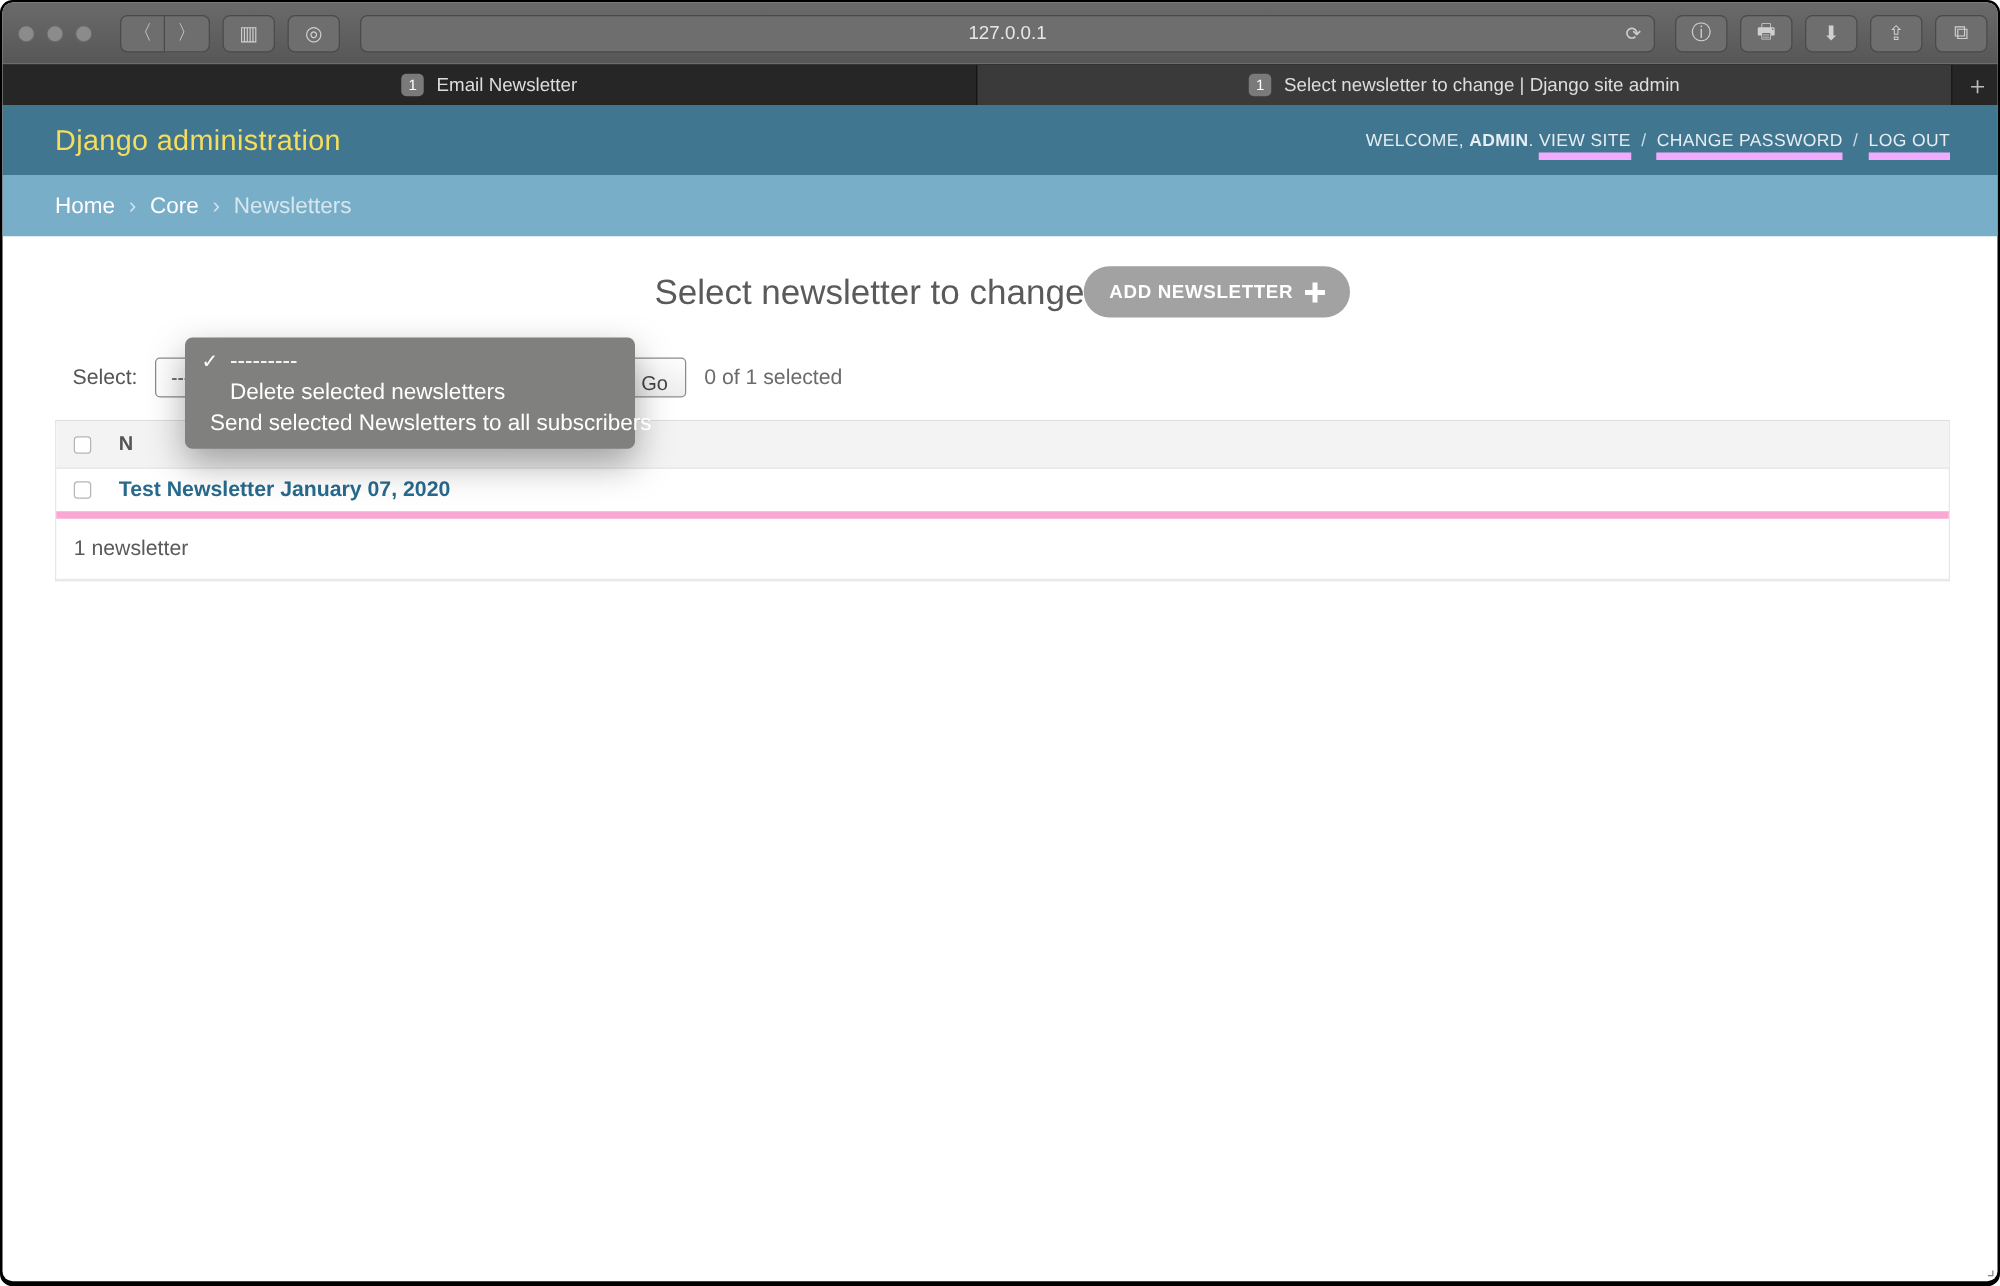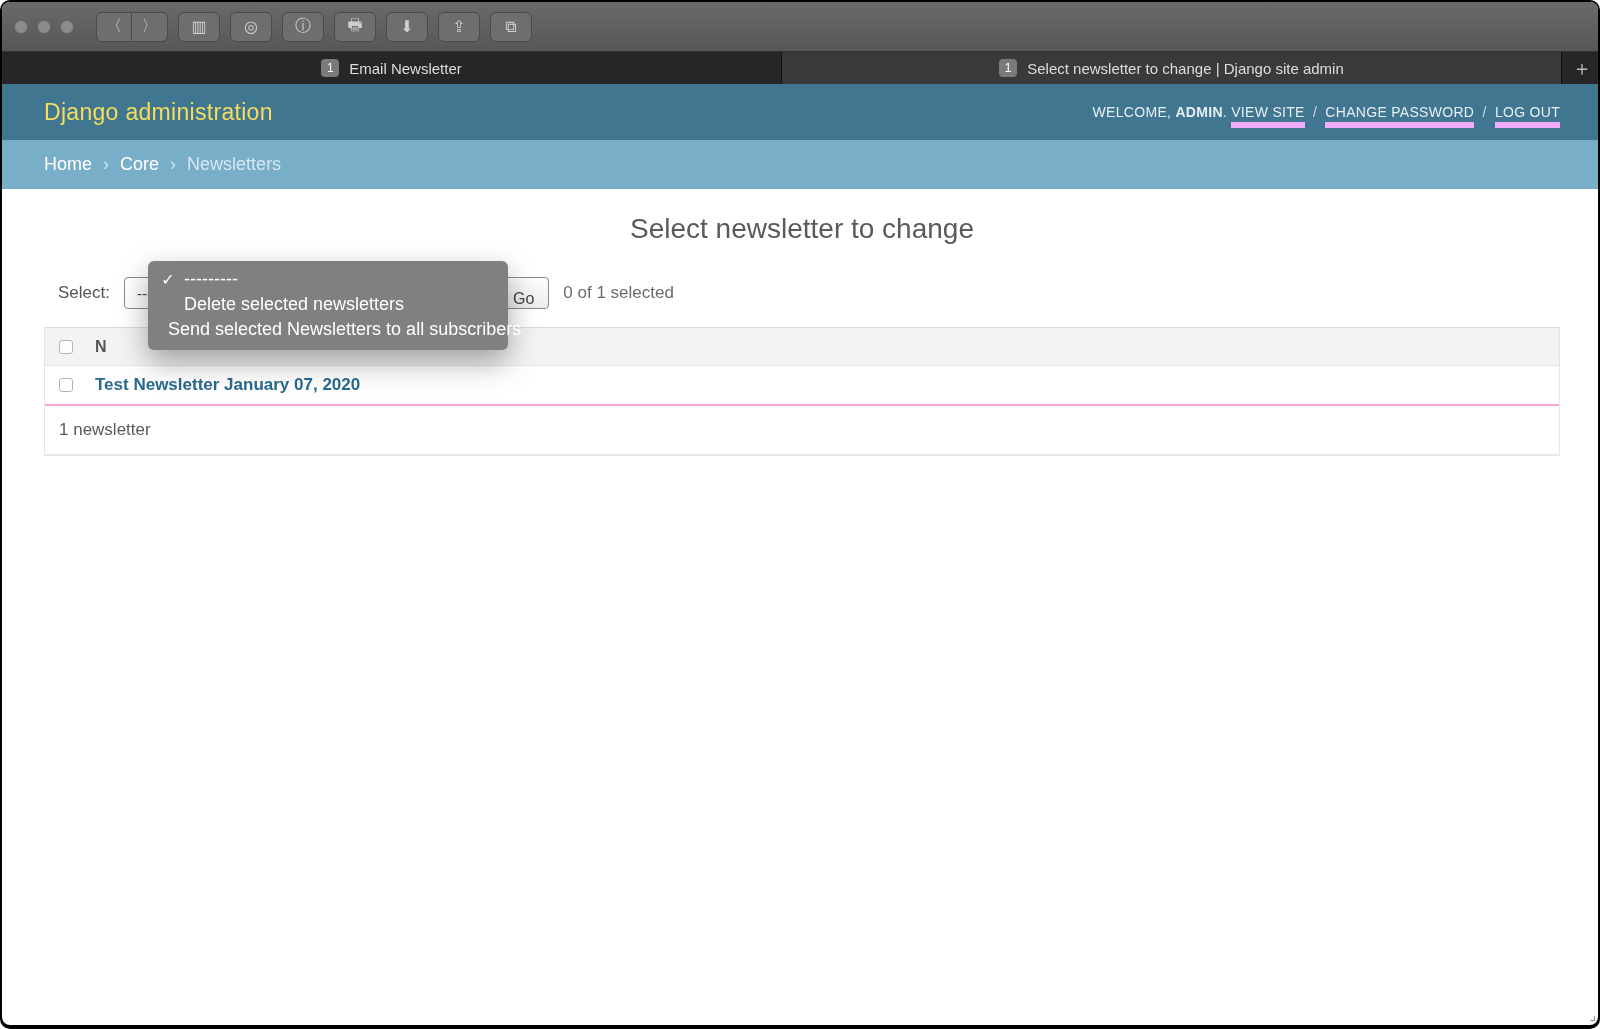--- a/index.html
+++ b/index.html
@@ -54,21 +54,21 @@
   .sel-count { color: #6b6b6b; }
   
   .dropdown { position: absolute; left: 104px; top: -14px; width: 360px; background: #80807f; border-radius: 6px; box-shadow: 0 12px 30px rgba(0,0,0,0.35); padding: 6px 0 8px 0; color: #fff; font-size: 18px; z-index: 100; }
   .dd-item { display: flex; align-items: center; padding: 2px 18px 2px 12px; gap: 8px; white-space: nowrap; }
   .dd-check { width: 16px; text-align: center; font-size: 16px; }
   .dd-text { color: #fff; }
   
   .table-wrap { border: 1px solid #e6e6e6; border-top: 1px solid #dcdcdc; }
   .thead { background: #f3f3f3; display: flex; align-items: center; height: 38px; padding: 0 14px; gap: 22px; font-size: 16px; color: #555; font-weight: 600; border-bottom: 1px solid #e6e6e6; }
   .cbox { appearance: none; width: 14px; height: 14px; border: 1px solid #b5b5b5; border-radius: 3px; background:#fff; }
-  .trow { display: flex; align-items: center; height: 40px; padding: 0 14px; gap: 22px; font-size: 17px; border-bottom: 2px solid #f9a8d4; }
+  .trow { display: flex; align-items: center; height: 40px; padding: 0 14px; gap: 22px; font-size: 17px; border-bottom: 6px solid #f9a8d4; }
   .trow a { color: #286a8e; font-weight: 700; text-decoration: none; }
   .paginator { padding: 14px 14px; color: #5a5a5a; font-size: 17px; border-bottom: 1px solid #eaeaea; }
   
   .resize-grip { position: absolute; right: 2px; bottom: 2px; color:#888; font-size:14px; }
   .page-shell{ background:#000; padding:2px 2px 4px 2px; width:1600px; height:1029px; position:relative; border-radius:10px; }
   .inner-shell{ background:#fff; width:100%; height:100%; overflow:hidden; border-radius:8px; position:relative;}
 </style>
 </head>
 <body>
 
@@ -90,20 +90,24 @@
       <div class="nav-btn right">
               <span>〉</span>
             </div>
     </div>
     <div class="tb-btn">
             <span>▥</span>
           </div>
     <div class="tb-btn">
             <span>◎</span>
           </div>
+    <div class="addr">
+      <span>127.0.0.1</span>
+      <span class="reload">⟳</span>
+    </div>
     <div class="tb-right">
       <div class="tb-btn">
               <span>ⓘ</span>
             </div>
       <div class="tb-btn">
               <span>🖶</span>
             </div>
       <div class="tb-btn">
               <span>⬇</span>
             </div>
@@ -147,20 +151,24 @@
     <span class="bc-link">Home</span>
     <span class="bc-sep">›</span>
     <span class="bc-link">Core</span>
     <span class="bc-sep">›</span>
     <span class="bc-current">Newsletters</span>
   </div>
 
   <div class="content">
     <div class="content-head">
       <h1>Select newsletter to change</h1>
+      <a class="addlink" href="#">
+        <span>ADD NEWSLETTER</span>
+        <span class="plus"></span>
+      </a>
     </div>
 
     <div class="actions">
       <span class="action-label">Select:</span>
       <select class="action-select">
         <option>---------</option>
         <option>Delete selected newsletters</option>
         <option>Send selected Newsletters to all subscribers</option>
       </select>
       <button class="go-btn">Go</button>

